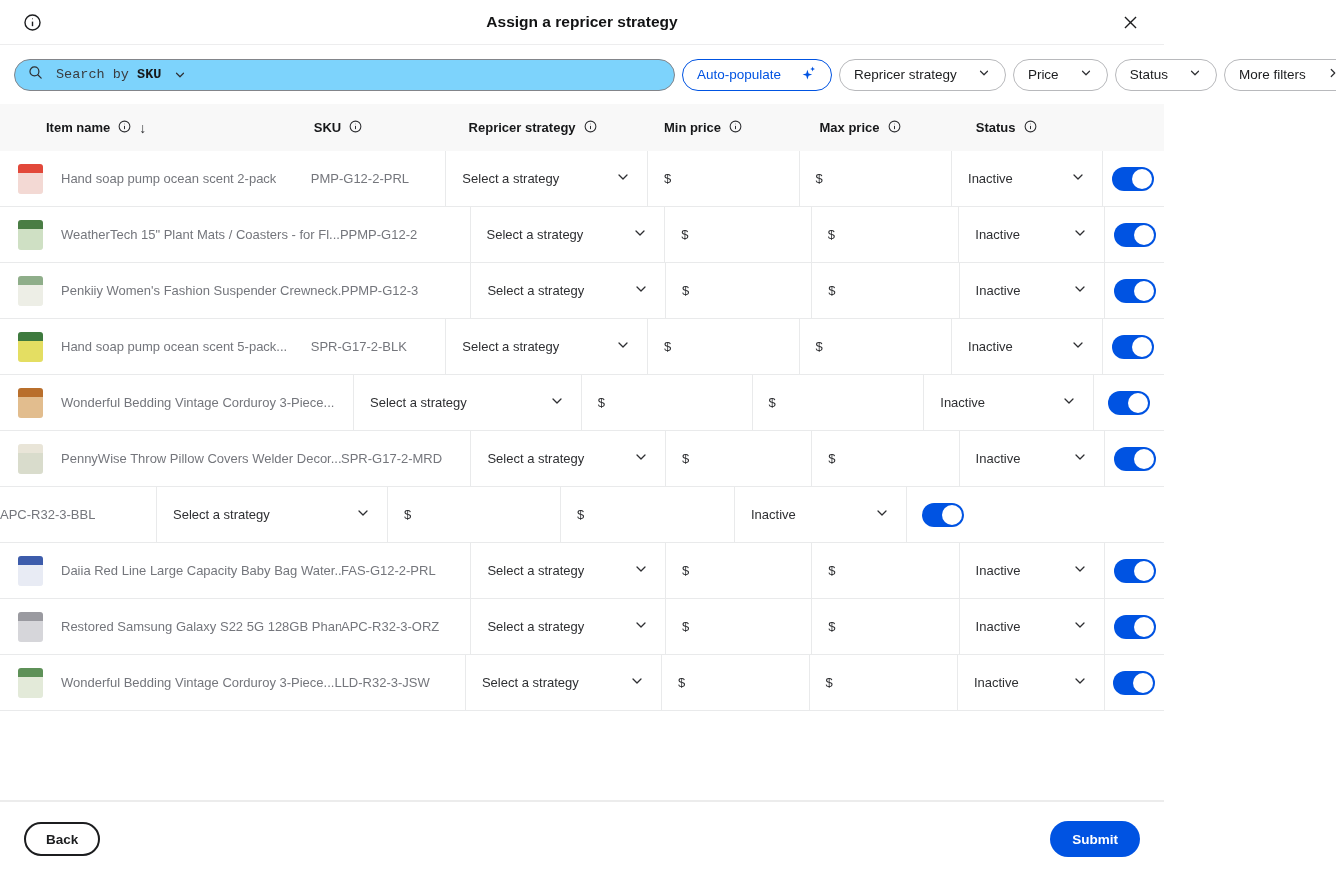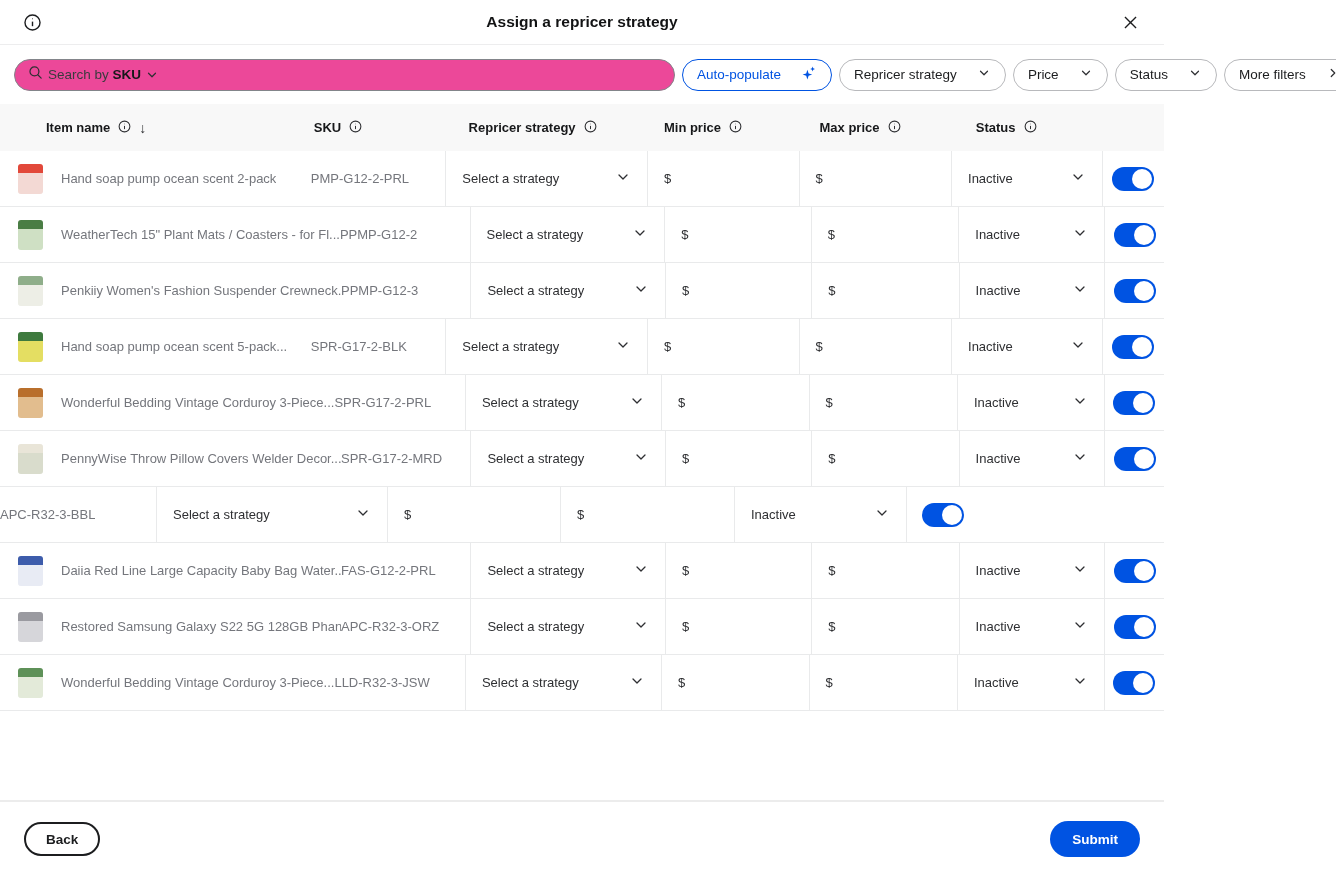--- a/index.html
+++ b/index.html
@@ -12,21 +12,21 @@
     border-bottom:1px solid #ededee; }
   .titlebar .info-btn { position:absolute; left:20px; top:10px; width:24px; height:24px;
     display:flex; align-items:center; justify-content:center; background:none; border:none; cursor:pointer; color:#1c1d1f;}
   .titlebar .title { width:100%; text-align:center; font-size:15.5px; font-weight:700; color:#121314; }
   .titlebar .close-btn { position:absolute; right:22px; top:10px; width:24px; height:24px;
     display:flex; align-items:center; justify-content:center; background:none; border:none; cursor:pointer; color:#1c1d1f; }
 
   
   .toolbar { height:59px; flex:0 0 59px; display:flex; align-items:center; padding:0 14px; gap:7px; }
   .search-pill { flex:0 0 661px; height:32px; border:1px solid #83858a; border-radius:16px;
-    display:flex; align-items:center; padding:0 12px; gap:4px; background:#ec4899; }
+    display:flex; align-items:center; padding:0 12px; gap:12px; background:#7dd3fc;font-family:Liberation Mono, monospace; }
   .search-pill .stext { font-size:13.5px; color:#3a3b3e; white-space:nowrap; }
   .search-pill .stext b { color:#17181a; }
   .pill { height:32px; border:1px solid #b8b9bc; border-radius:16px; background:#fff;
     display:flex; align-items:center; gap:20px; padding:0 14px; font-size:13.5px; color:#1c1d1f;
     cursor:pointer; white-space:nowrap; }
   .pill.accent { border-color:#0053e2; color:#0053e2; font-weight:400; }
   .iconbtn { width:32px; height:32px; border:1px solid #b8b9bc; border-radius:50%; background:#fff;
     display:flex; align-items:center; justify-content:center; cursor:pointer; color:#2e2f32; flex:0 0 32px; }
   .chev { display:block; }
 
@@ -416,23 +416,20 @@
     </div>
 
     <div class="trow">
       <div class="cell col-item item-cell">
         <div class="thumb">
           <div class="cap" style="background: rgb(185, 111, 44);"></div>
           <div class="body" style="background: rgb(226, 189, 142);"></div>
         </div>
         <span class="item-name">Wonderful Bedding Vintage Corduroy 3-Piece...</span>
       </div>
-      <div class="cell col-sku">
-        <span class="sku-text">SPR-G17-2-PRL</span>
-      </div>
       <div class="cell col-strategy bordered">
         <div class="select-ctl">
           <span class="sel-label">Select a strategy</span>
           <span>
             <svg width="16" height="16" viewBox="0 0 20 20" fill="none" stroke="#2e2f32" stroke-width="1.6" stroke-linecap="round" stroke-linejoin="round">
                 <polyline points="5,7.5 10,12.5 15,7.5"></polyline>
               </svg>
           </span>
         </div>
       </div>

